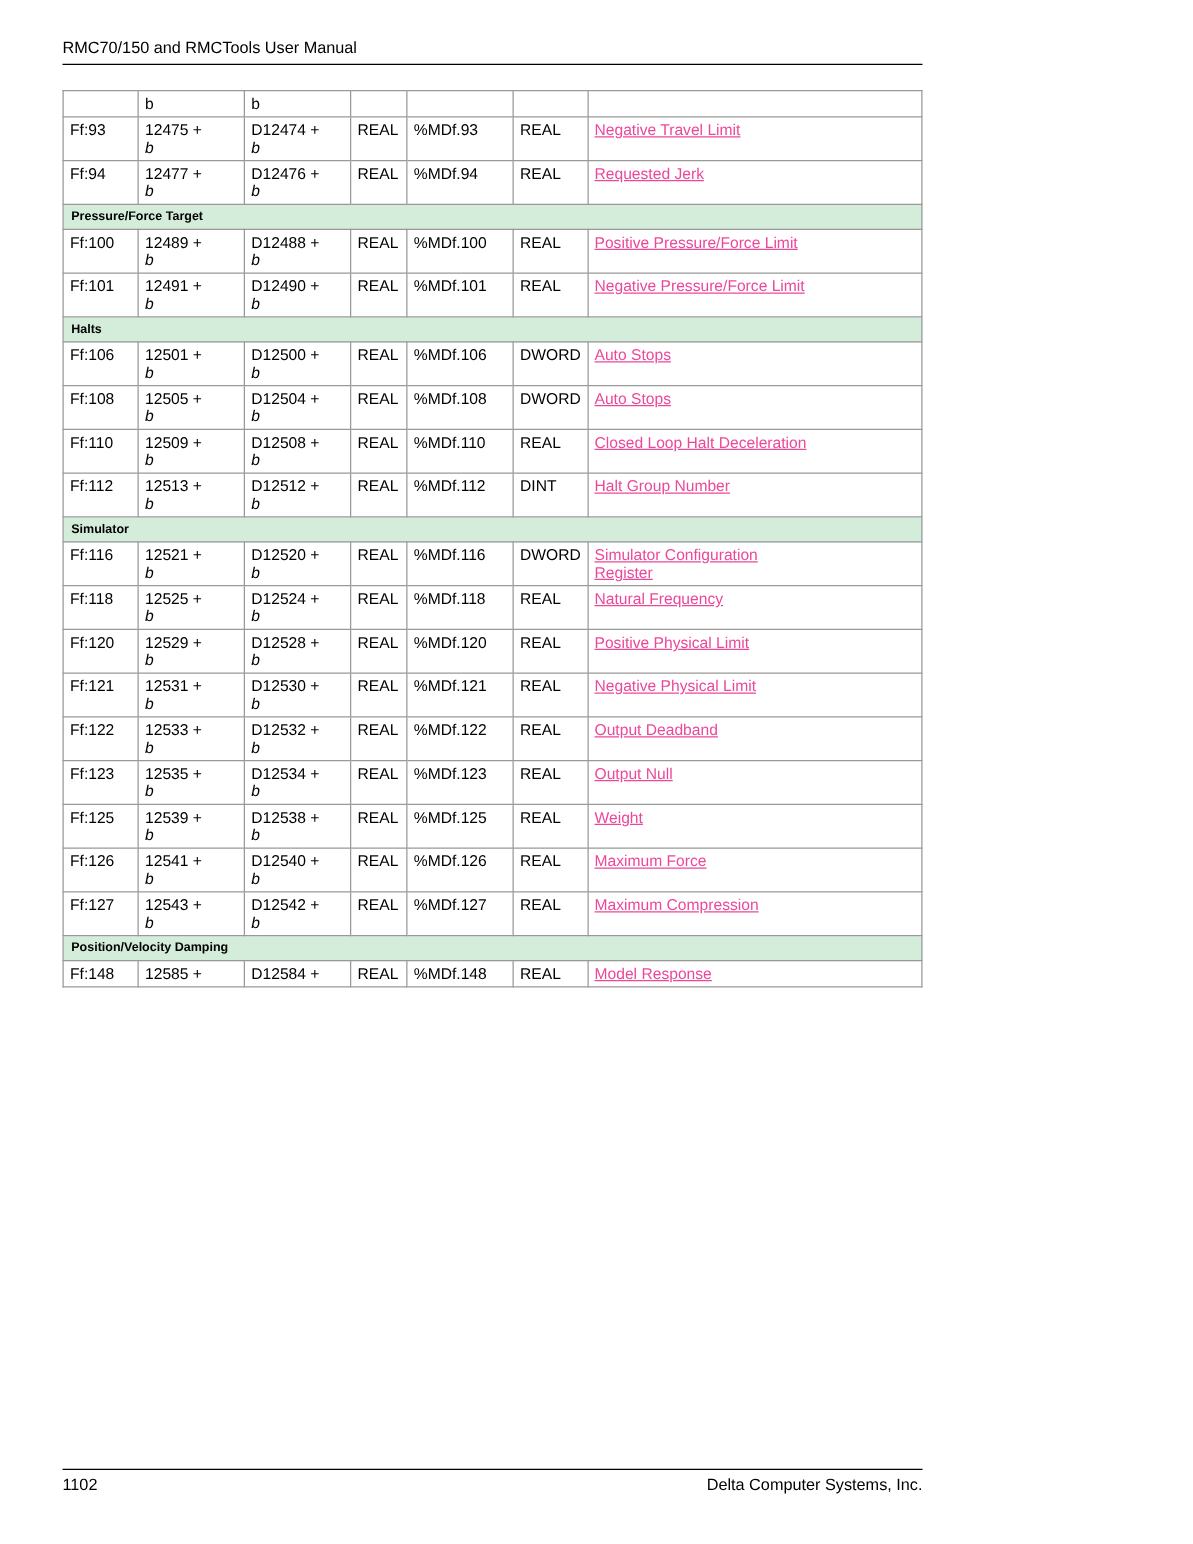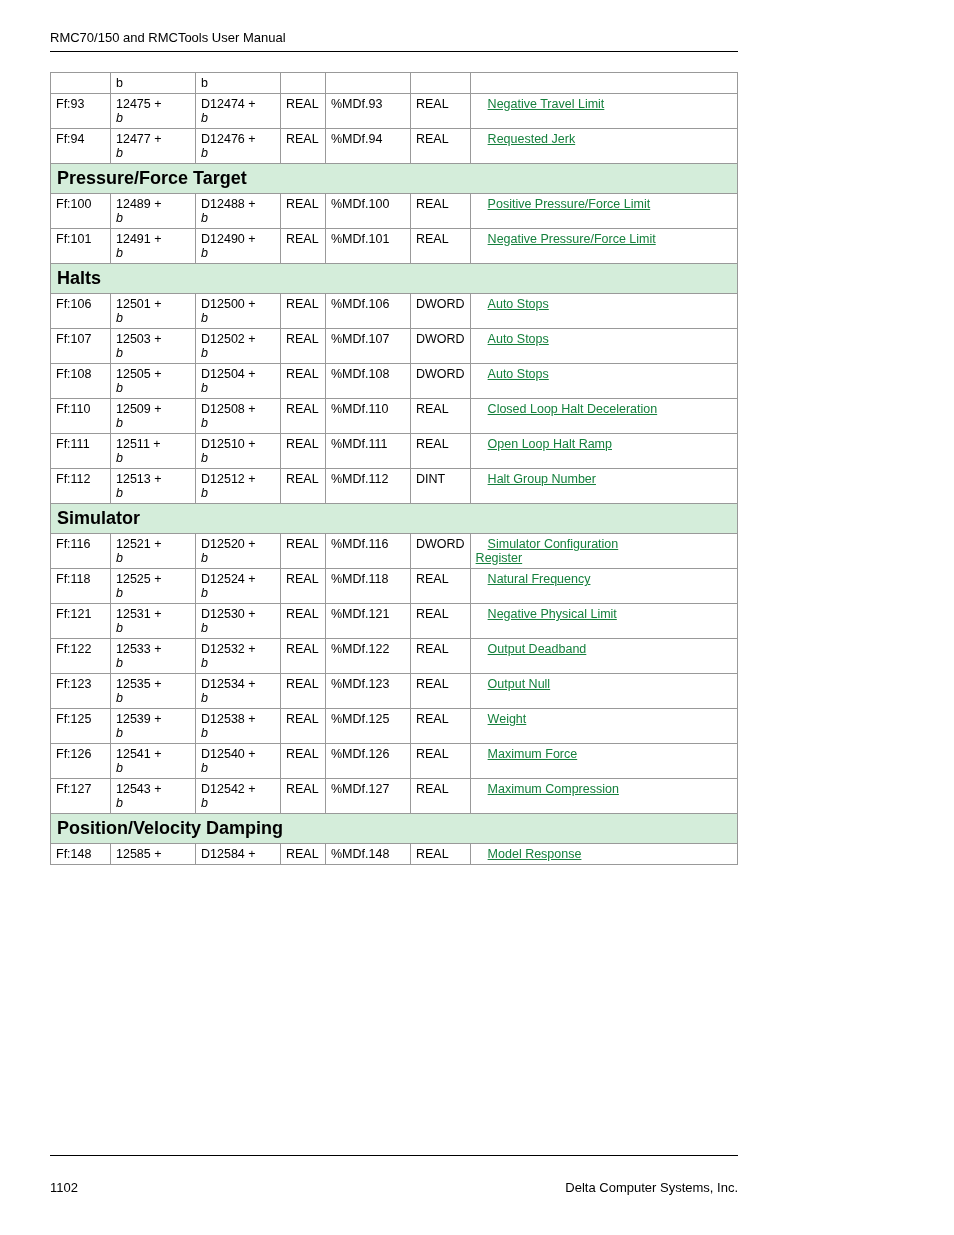--- a/index.html
+++ b/index.html
@@ -33,36 +33,36 @@
       font-size: 12.5px;
     }
     td, th {
       border: 1px solid #999;
       padding: 3px 5px;
       vertical-align: top;
     }
     .section-header td {
       background-color: #d4edda;
       font-weight: bold;
-      font-size: 18px;
+      font-size: 10px;
       padding: 4px 6px;
     }
     .col-ff { width: 60px; }
     .col-addr1 { width: 85px; }
     .col-addr2 { width: 85px; }
     .col-type1 { width: 45px; }
     .col-var { width: 85px; }
     .col-type2 { width: 55px; }
     .col-desc { width: auto; }
     .italic { font-style: italic; }
-    a { color: #15803d; text-decoration: underline; margin-left: 12px; }
+    a { color: #ec4899; text-decoration: underline; }
     .footer {
       margin-top: auto;
       border-top: 1px solid #000;
-      padding-top: 24px;
+      padding-top: 4px;
       display: flex;
       justify-content: space-between;
       font-size: 13px;
     }
   </style>
 </head>
 <body>
 
 <div class="page">
   <div class="header">
@@ -134,56 +134,38 @@
         <tr>
       <td>Ff:106</td>
       <td>12501 +<br><span class="italic">b</span></td>
       <td>D12500 +<br><span class="italic">b</span></td>
       <td>REAL</td>
       <td>%MDf.106</td>
       <td>DWORD</td>
       <td><a href="#">Auto Stops</a></td>
     </tr>
         <tr>
-      <td>Ff:107</td>
-      <td>12503 +<br><span class="italic">b</span></td>
-      <td>D12502 +<br><span class="italic">b</span></td>
-      <td>REAL</td>
-      <td>%MDf.107</td>
-      <td>DWORD</td>
-      <td><a href="#">Auto Stops</a></td>
-    </tr>
-        <tr>
       <td>Ff:108</td>
       <td>12505 +<br><span class="italic">b</span></td>
       <td>D12504 +<br><span class="italic">b</span></td>
       <td>REAL</td>
       <td>%MDf.108</td>
       <td>DWORD</td>
       <td><a href="#">Auto Stops</a></td>
     </tr>
         <tr>
       <td>Ff:110</td>
       <td>12509 +<br><span class="italic">b</span></td>
       <td>D12508 +<br><span class="italic">b</span></td>
       <td>REAL</td>
       <td>%MDf.110</td>
       <td>REAL</td>
       <td><a href="#">Closed Loop Halt Deceleration</a></td>
     </tr>
         <tr>
-      <td>Ff:111</td>
-      <td>12511 +<br><span class="italic">b</span></td>
-      <td>D12510 +<br><span class="italic">b</span></td>
-      <td>REAL</td>
-      <td>%MDf.111</td>
-      <td>REAL</td>
-      <td><a href="#">Open Loop Halt Ramp</a></td>
-    </tr>
-        <tr>
       <td>Ff:112</td>
       <td>12513 +<br><span class="italic">b</span></td>
       <td>D12512 +<br><span class="italic">b</span></td>
       <td>REAL</td>
       <td>%MDf.112</td>
       <td>DINT</td>
       <td><a href="#">Halt Group Number</a></td>
     </tr>
         <tr class="section-header">
           <td colspan="7">Simulator</td>
@@ -198,20 +180,29 @@
       <td><a href="#">Simulator Configuration<br>Register</a></td>
     </tr>
         <tr>
       <td>Ff:118</td>
       <td>12525 +<br><span class="italic">b</span></td>
       <td>D12524 +<br><span class="italic">b</span></td>
       <td>REAL</td>
       <td>%MDf.118</td>
       <td>REAL</td>
       <td><a href="#">Natural Frequency</a></td>
+    </tr>
+        <tr>
+      <td>Ff:120</td>
+      <td>12529 +<br><span class="italic">b</span></td>
+      <td>D12528 +<br><span class="italic">b</span></td>
+      <td>REAL</td>
+      <td>%MDf.120</td>
+      <td>REAL</td>
+      <td><a href="#">Positive Physical Limit</a></td>
     </tr>
         <tr>
       <td>Ff:121</td>
       <td>12531 +<br><span class="italic">b</span></td>
       <td>D12530 +<br><span class="italic">b</span></td>
       <td>REAL</td>
       <td>%MDf.121</td>
       <td>REAL</td>
       <td><a href="#">Negative Physical Limit</a></td>
     </tr>

